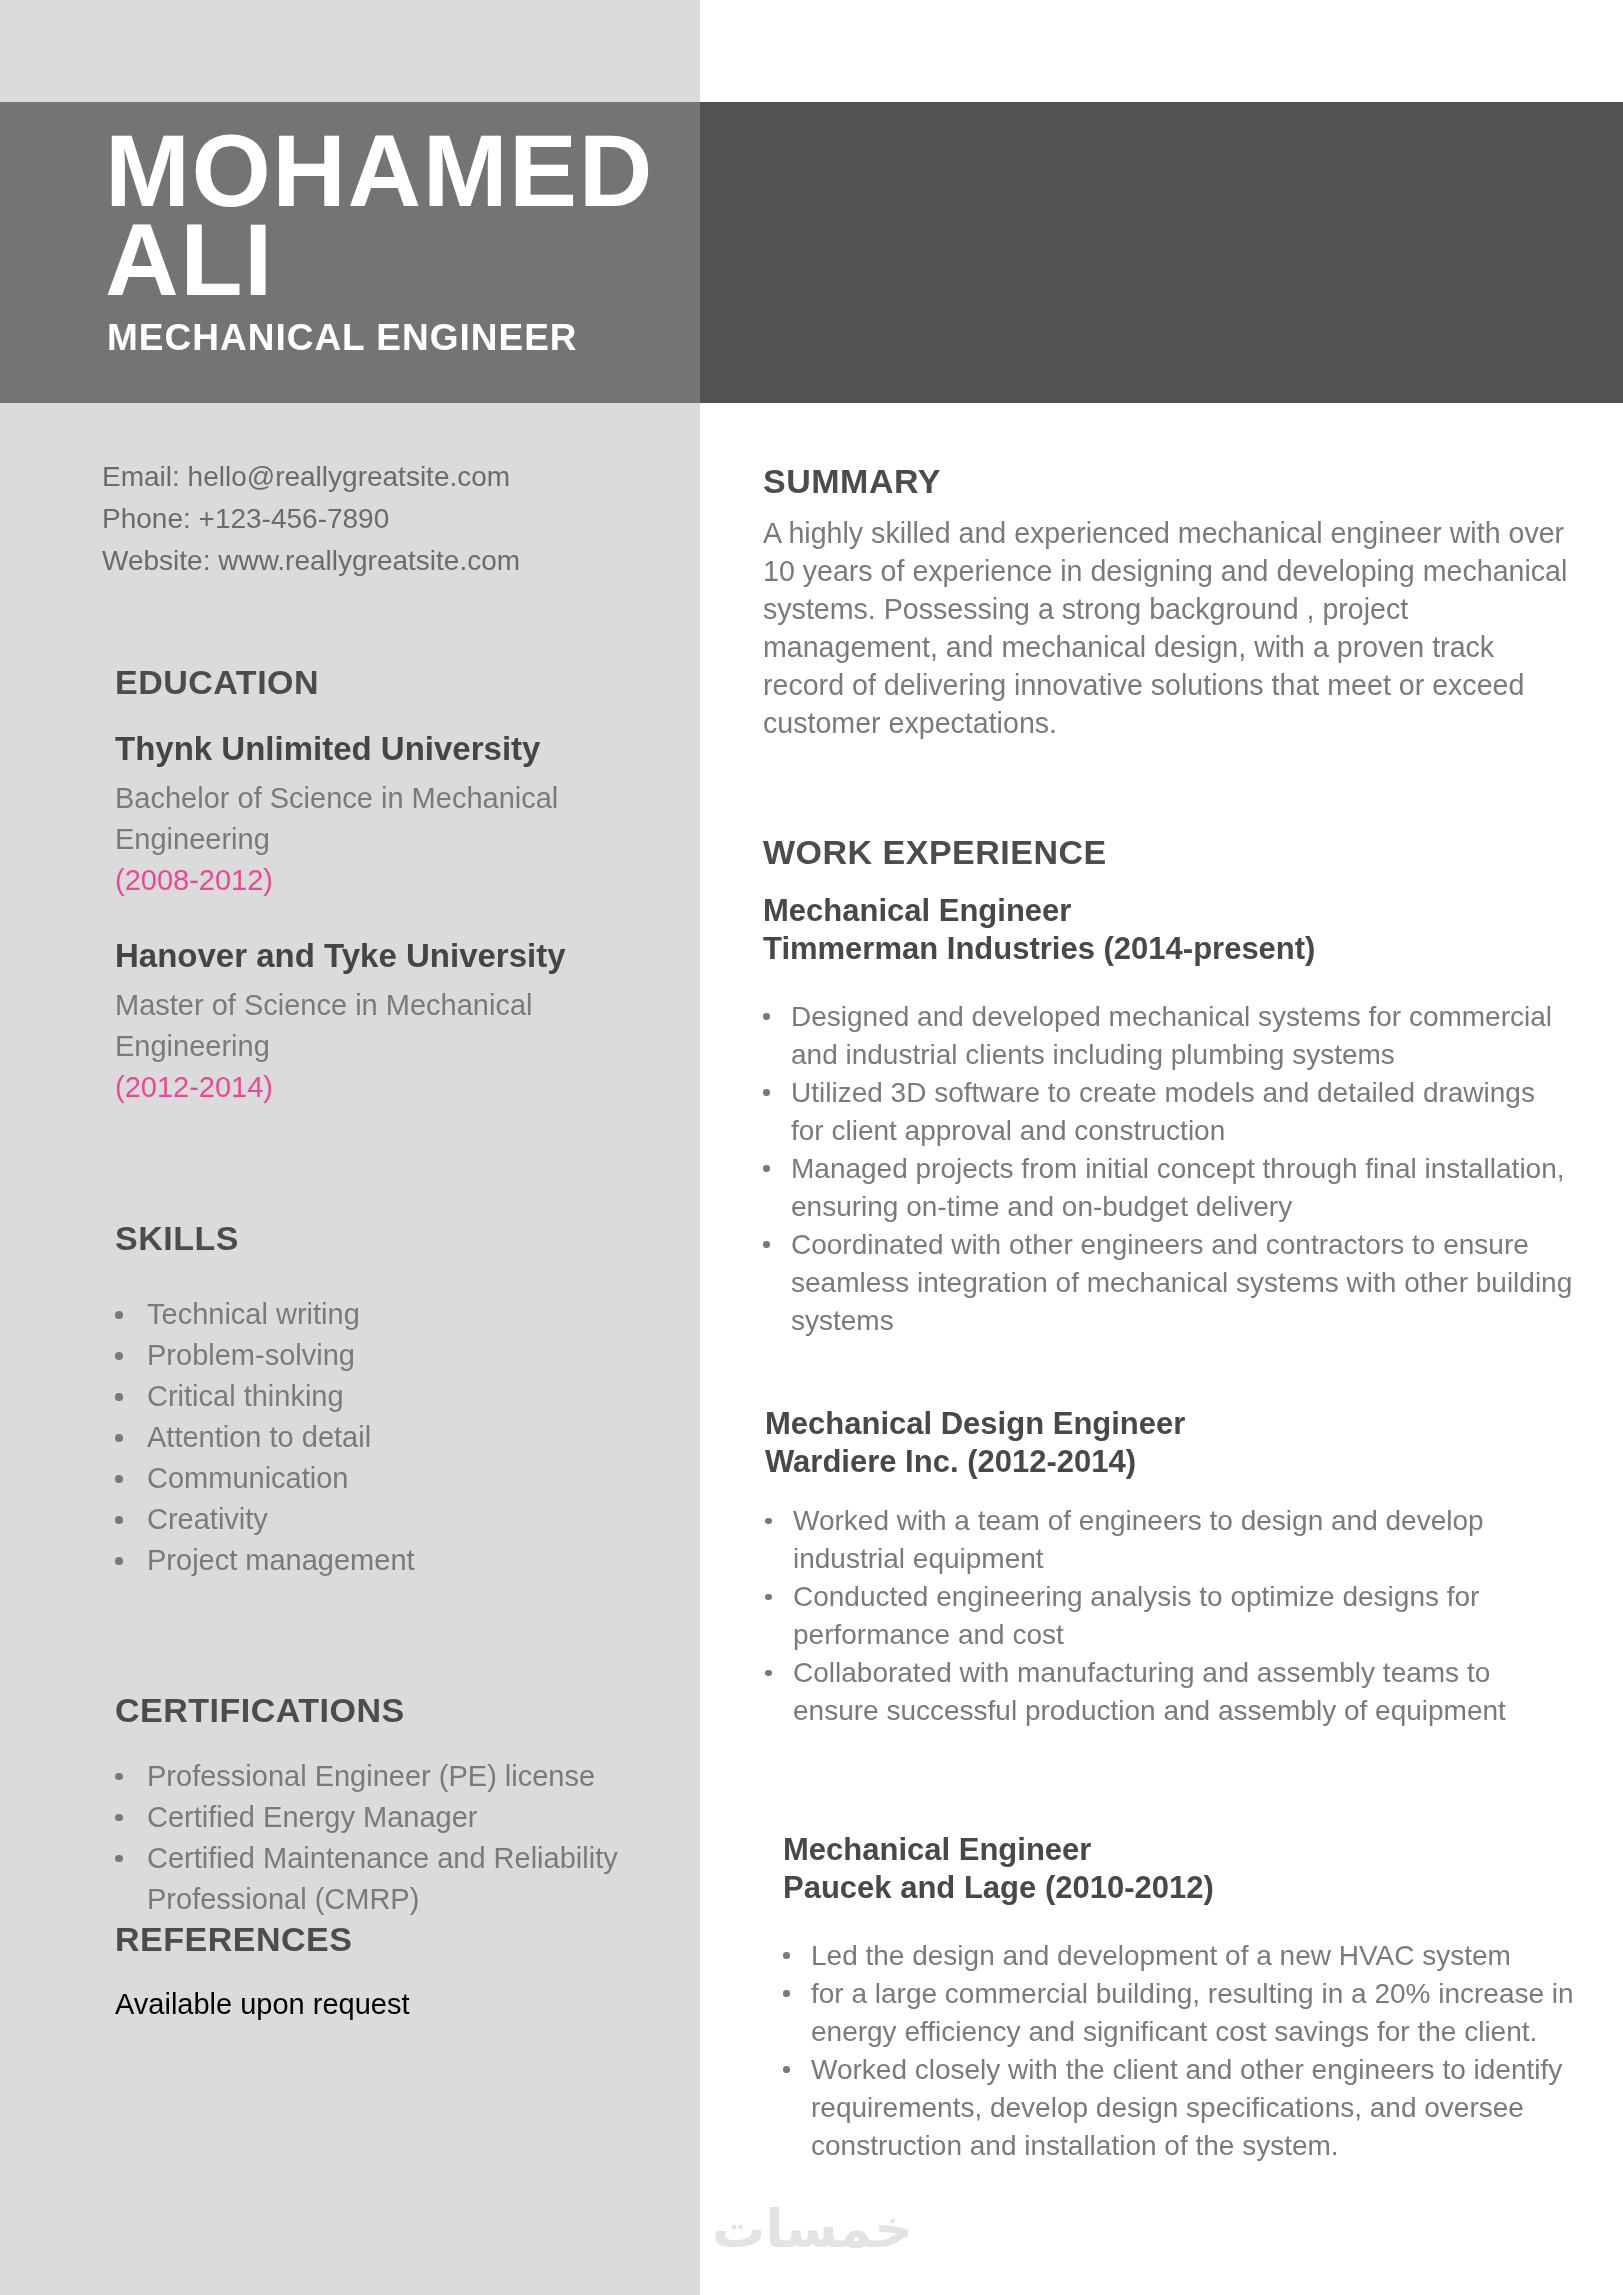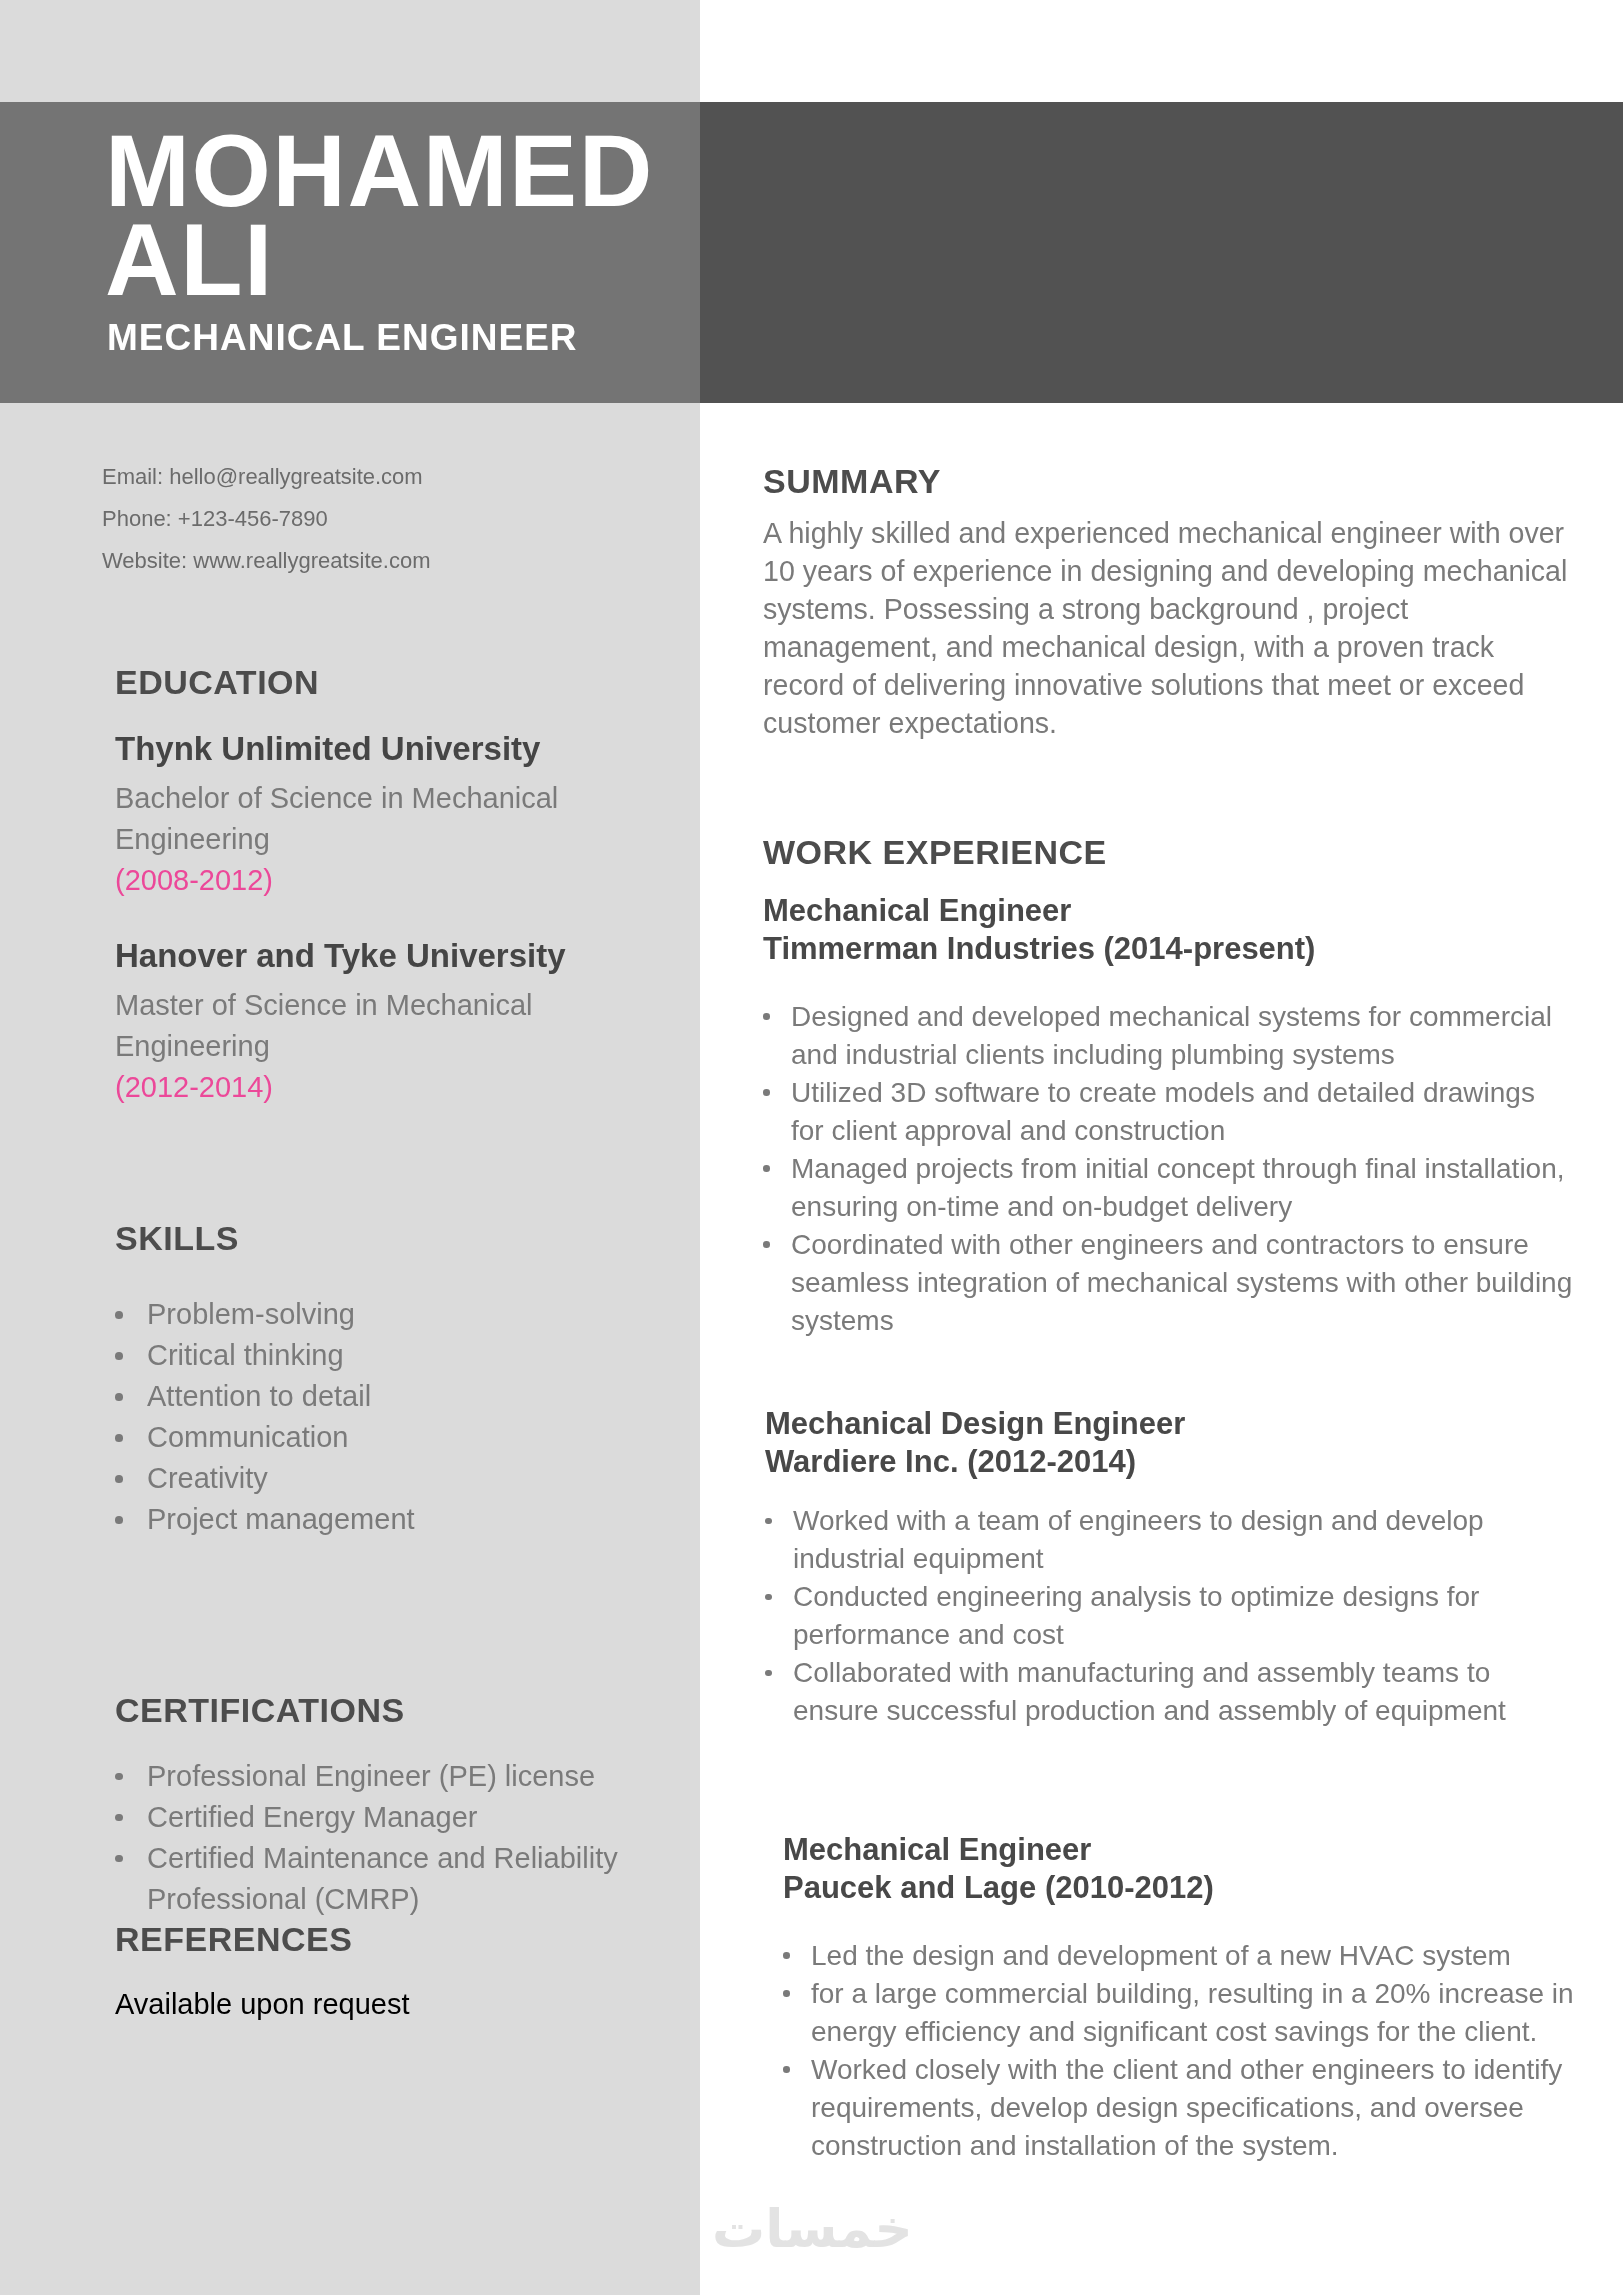--- a/index.html
+++ b/index.html
@@ -12,21 +12,21 @@
   .band-left  { position:absolute; left:0; top:102px; width:700px; height:301px; background:#747474; }
 
   
   .name-block { position:absolute; left:105px; top:127px; color:#ffffff; font-weight:700;
                 font-size:102px; line-height:89px; letter-spacing:1.5px; }
   .job-subtitle { position:absolute; left:107px; top:317px; color:#ffffff; font-weight:700;
                   font-size:37px; letter-spacing:1px; }
 
   
   .contact { position:absolute; left:102px; top:456px; width:582px;
-             color:#6b6b6b; font-size:22px; line-height:42px; }
+             color:#6b6b6b; font-size:28px; line-height:42px; }
 
   .side-section { position:absolute; left:115px; width:574px; }
   .side-heading { color:#4c4c4c; font-weight:700; font-size:34px; letter-spacing:0.5px; }
 
   .edu-section  { top:663px; }
   .edu-entry-1  { margin-top:28px; }
   .edu-entry-2  { margin-top:36px; }
   .edu-school   { color:#454545; font-weight:700; font-size:33px; line-height:37px; margin-bottom:11.2px; }
   .edu-degree   { color:#7a7a7a; font-size:29px; line-height:41px; }
   .edu-years    { color:#ec4899; font-size:29px; line-height:41px; }
@@ -98,20 +98,21 @@
     <div class="edu-entry-2">
       <div class="edu-school">Hanover and Tyke University</div>
       <div class="edu-degree">Master of Science in Mechanical Engineering</div>
       <div class="edu-years">(2012-2014)</div>
     </div>
   </div>
 
   <div class="side-section skills-section">
     <div class="side-heading">SKILLS</div>
     <ul class="side-list">
+      <li>Technical writing</li>
       <li>Problem-solving</li>
       <li>Critical thinking</li>
       <li>Attention to detail</li>
       <li>Communication</li>
       <li>Creativity</li>
       <li>Project management</li>
     </ul>
   </div>
 
   <div class="side-section certs-section">

